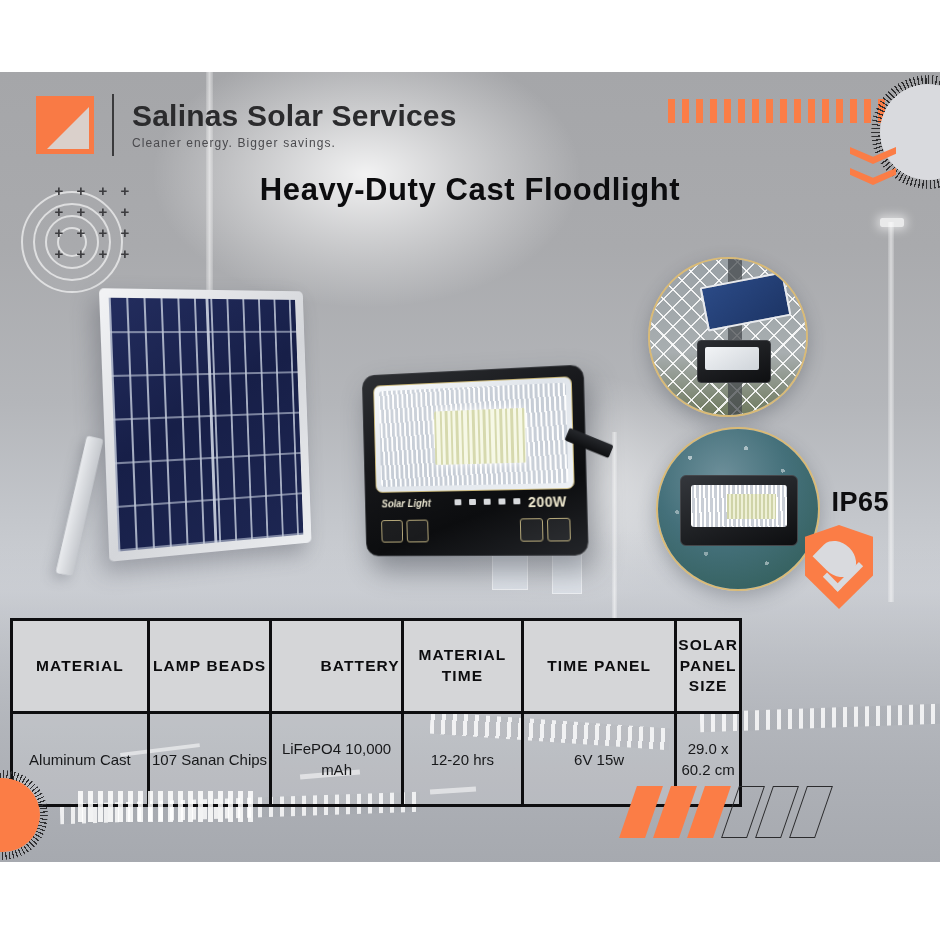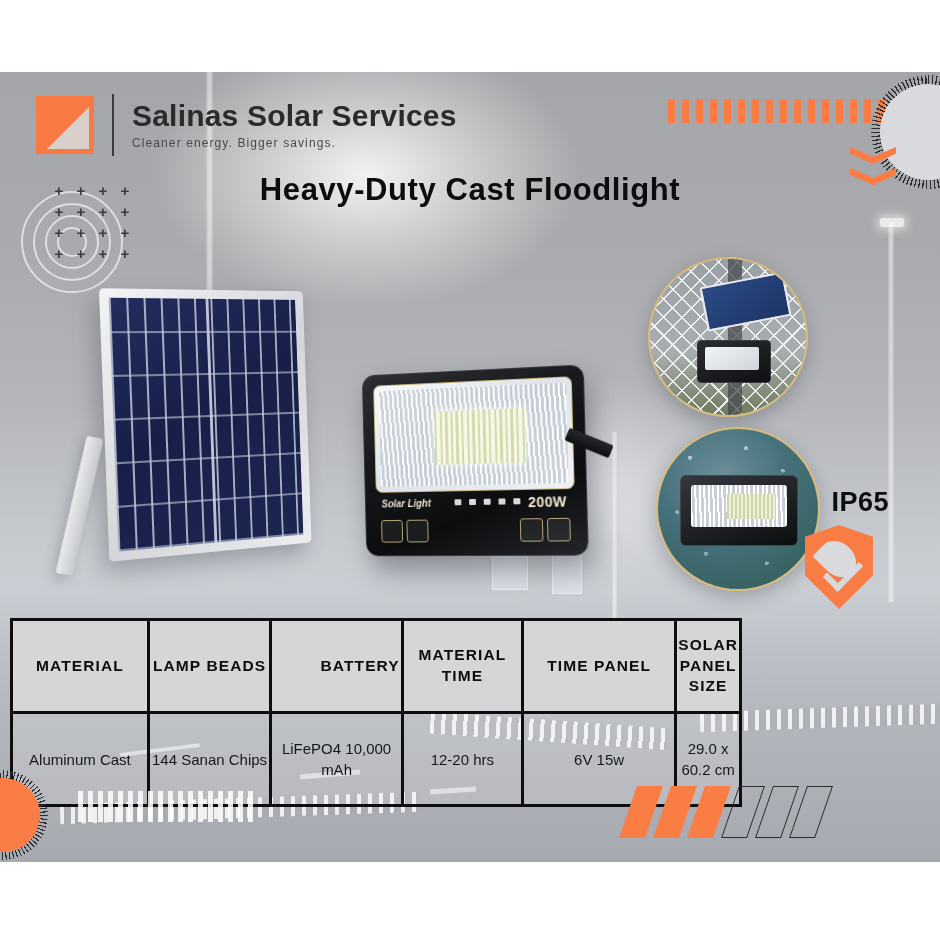--- a/index.html
+++ b/index.html
@@ -332,21 +332,21 @@
         <tr>
       <td class="th" style="width:152px;">MATERIAL</td>
       <td class="th" style="width:144px;">LAMP BEADS</td>
       <td class="th" style="width:148px;text-align:right;">BATTERY</td>
       <td class="th" style="width:128px;">MATERIAL TIME</td>
       <td class="th" style="width:190px;">TIME PANEL</td>
       <td class="th">SOLAR PANEL SIZE</td>
     </tr>
     <tr>
       <td class="td">Aluminum Cast</td>
-      <td class="td">144 Sanan Chips</td>
+      <td class="td">107 Sanan Chips</td>
       <td class="td">LiFePO4 10,000 mAh</td>
       <td class="td">12-20 hrs</td>
       <td class="td">6V 15w</td>
       <td class="td">29.0 x 60.2 cm</td>
     </tr>
   </tbody>
     </table>
 
   <div id="orange-circ"></div>
   <div id="bars-bl">

